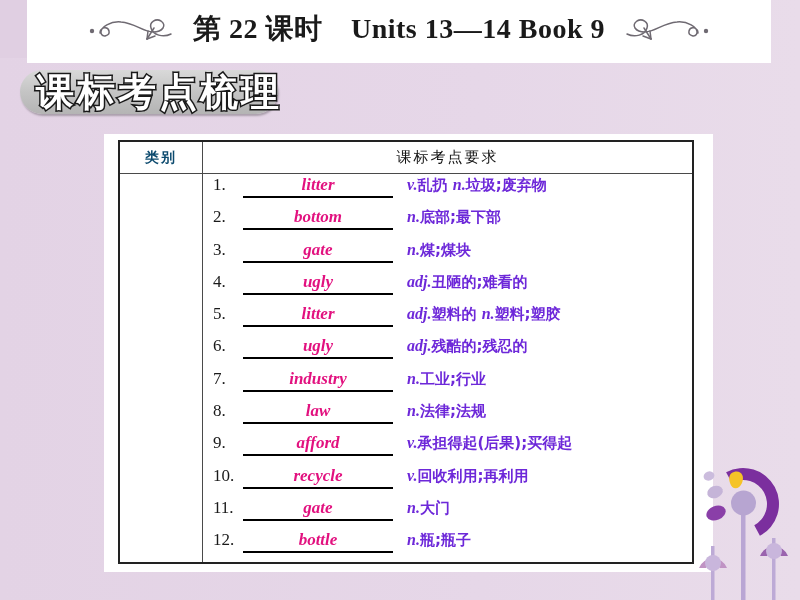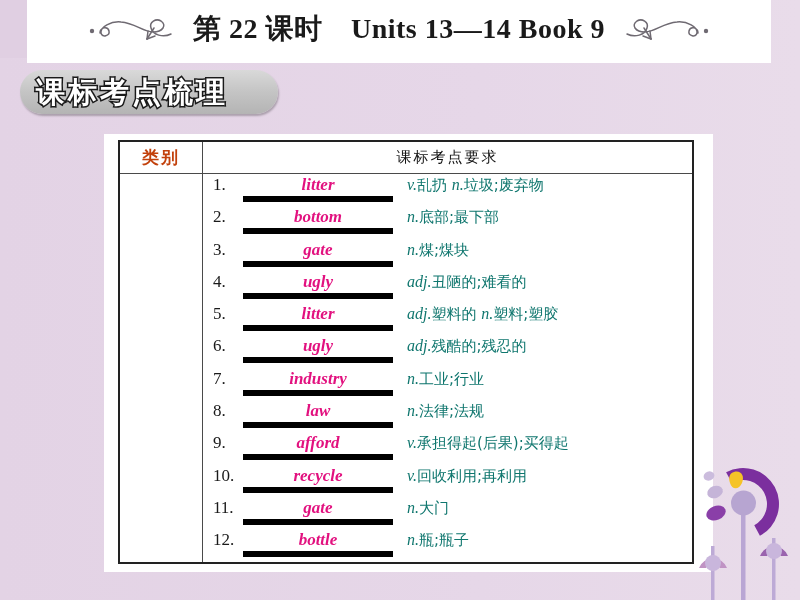--- a/index.html
+++ b/index.html
@@ -95,21 +95,21 @@
     height: 58px;
     background: #ffffff;
     z-index: -1;
   }
   .banner-text {
     position: absolute;
     left: 22px;
     top: 7px;
     font-family: "DejaVu Sans", sans-serif;
     font-weight: bold;
-    font-size: 29px;
+    font-size: 38px;
     line-height: 42px;
     letter-spacing: 3px;
     color: #ffffff;
     -webkit-text-stroke: 3px #1a1a1a;
     paint-order: stroke fill;
     white-space: nowrap;
   }
 
   
   .table-white {
@@ -133,22 +133,22 @@
     padding: 0;
   }
   table.kb {
     border: 2px solid #222;
   }
   th.col-cat {
     width: 82px;
     height: 31px;
     font-family: "DejaVu Sans", sans-serif;
     font-weight: bold;
-    font-size: 17px;
-    color: #c2410c;
+    font-size: 14px;
+    color: #0c4a6e;
     letter-spacing: 2px;
     text-align: center;
     vertical-align: middle;
     margin-left: 33px;
   }
   th.col-req {
     height: 31px;
     font-family: "DejaVu Sans", sans-serif;
     font-weight: normal;
     font-size: 15px;
@@ -181,37 +181,38 @@
     font-family: "Liberation Serif", serif;
     font-size: 17px;
     color: #1a1a1a;
     width: 30px;
     flex: 0 0 30px;
     text-align: left;
   }
   .blank {
     flex: 0 0 150px;
     width: 150px;
-    border-bottom: 6px solid #000000;
+    border-bottom: 2px solid #000000;
     text-align: center;
     font-family: "Liberation Serif", serif;
     font-style: italic;
     font-weight: bold;
     font-size: 17px;
     color: #e2117f;
     line-height: 21px;
     padding-bottom: 1px;
   }
   .meaning {
     flex: 1 1 auto;
     padding-left: 14px;
     font-family: "DejaVu Sans", sans-serif;
     font-size: 15px;
-    color: #0f766e;
+    color: #6d28d9;
     white-space: nowrap;
+    font-weight: bold;
   }
   .meaning .pos {
     font-family: "Liberation Serif", serif;
     font-style: italic;
     font-size: 16px;
   }
 
   
   .deco {
     position: absolute;

